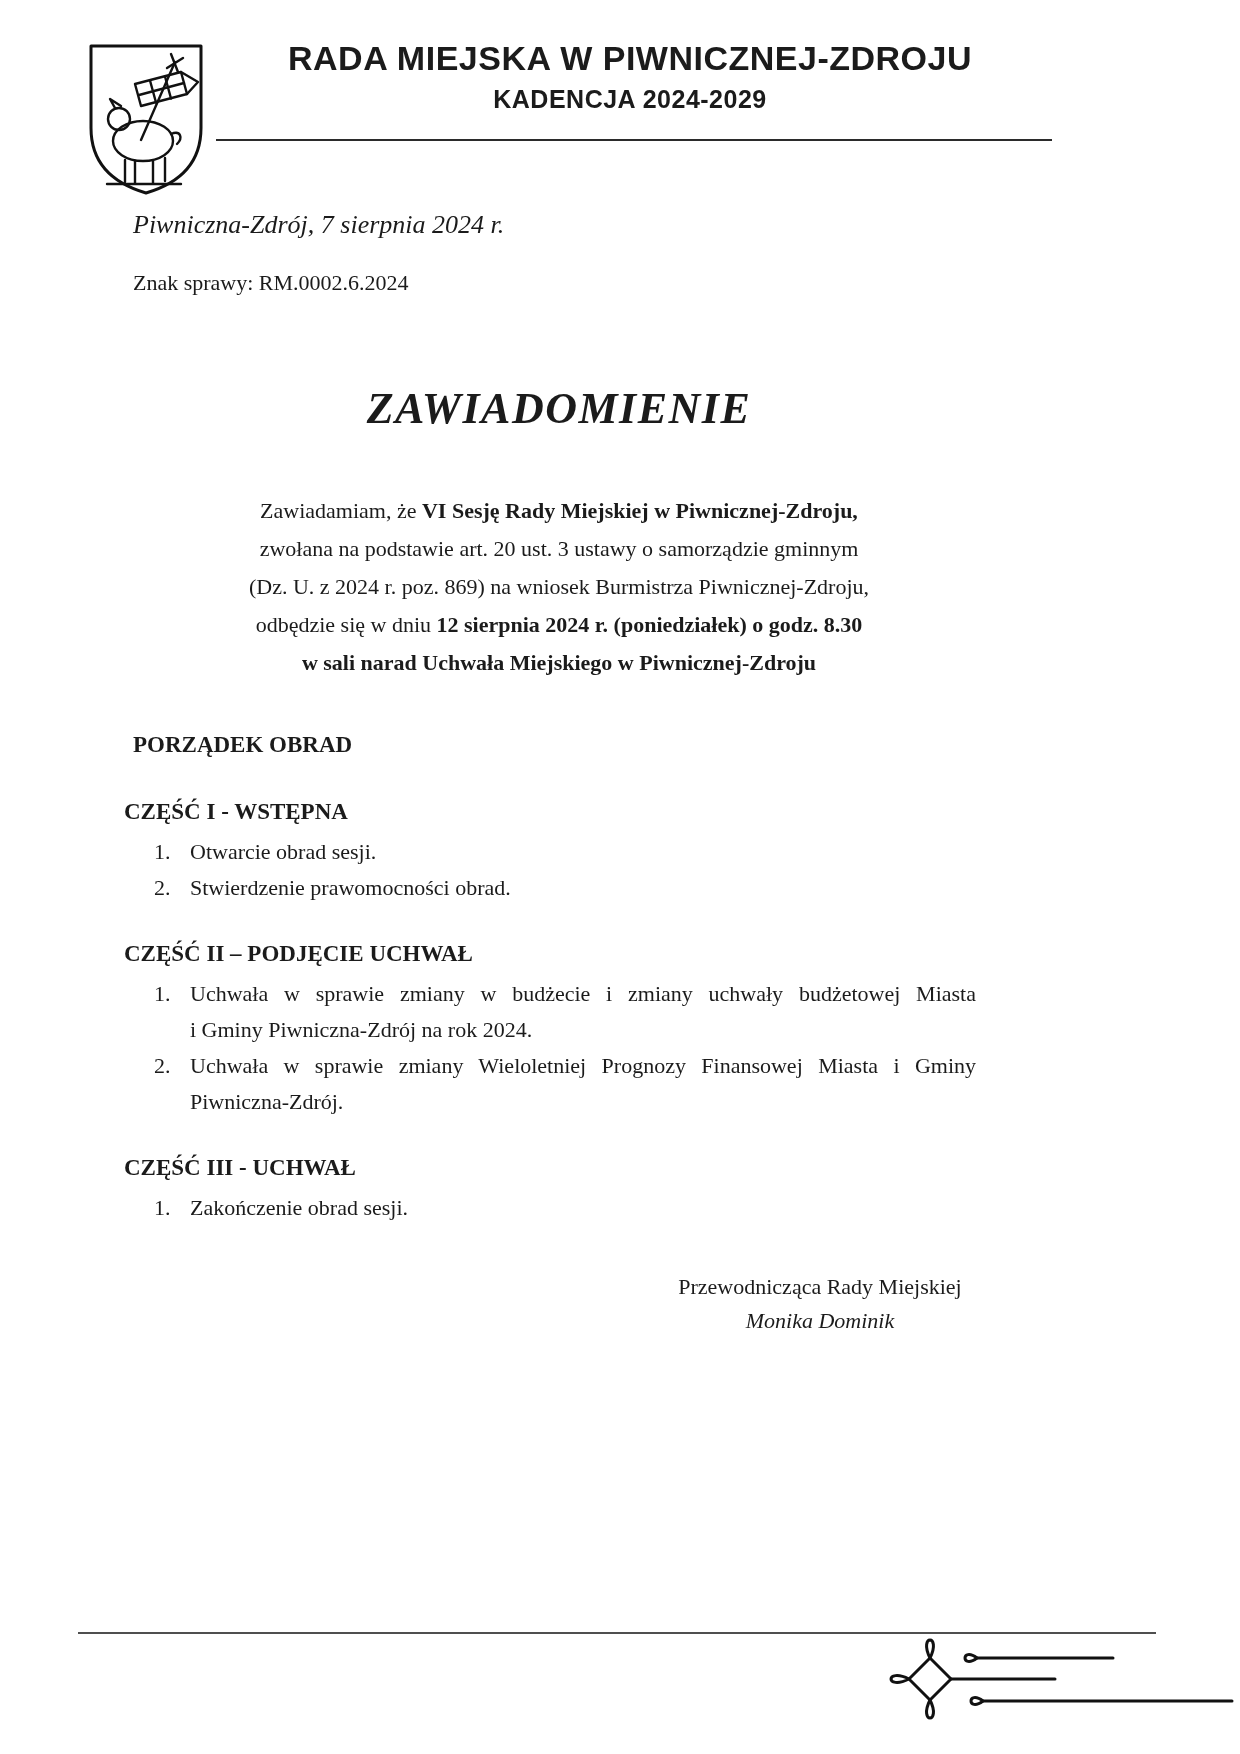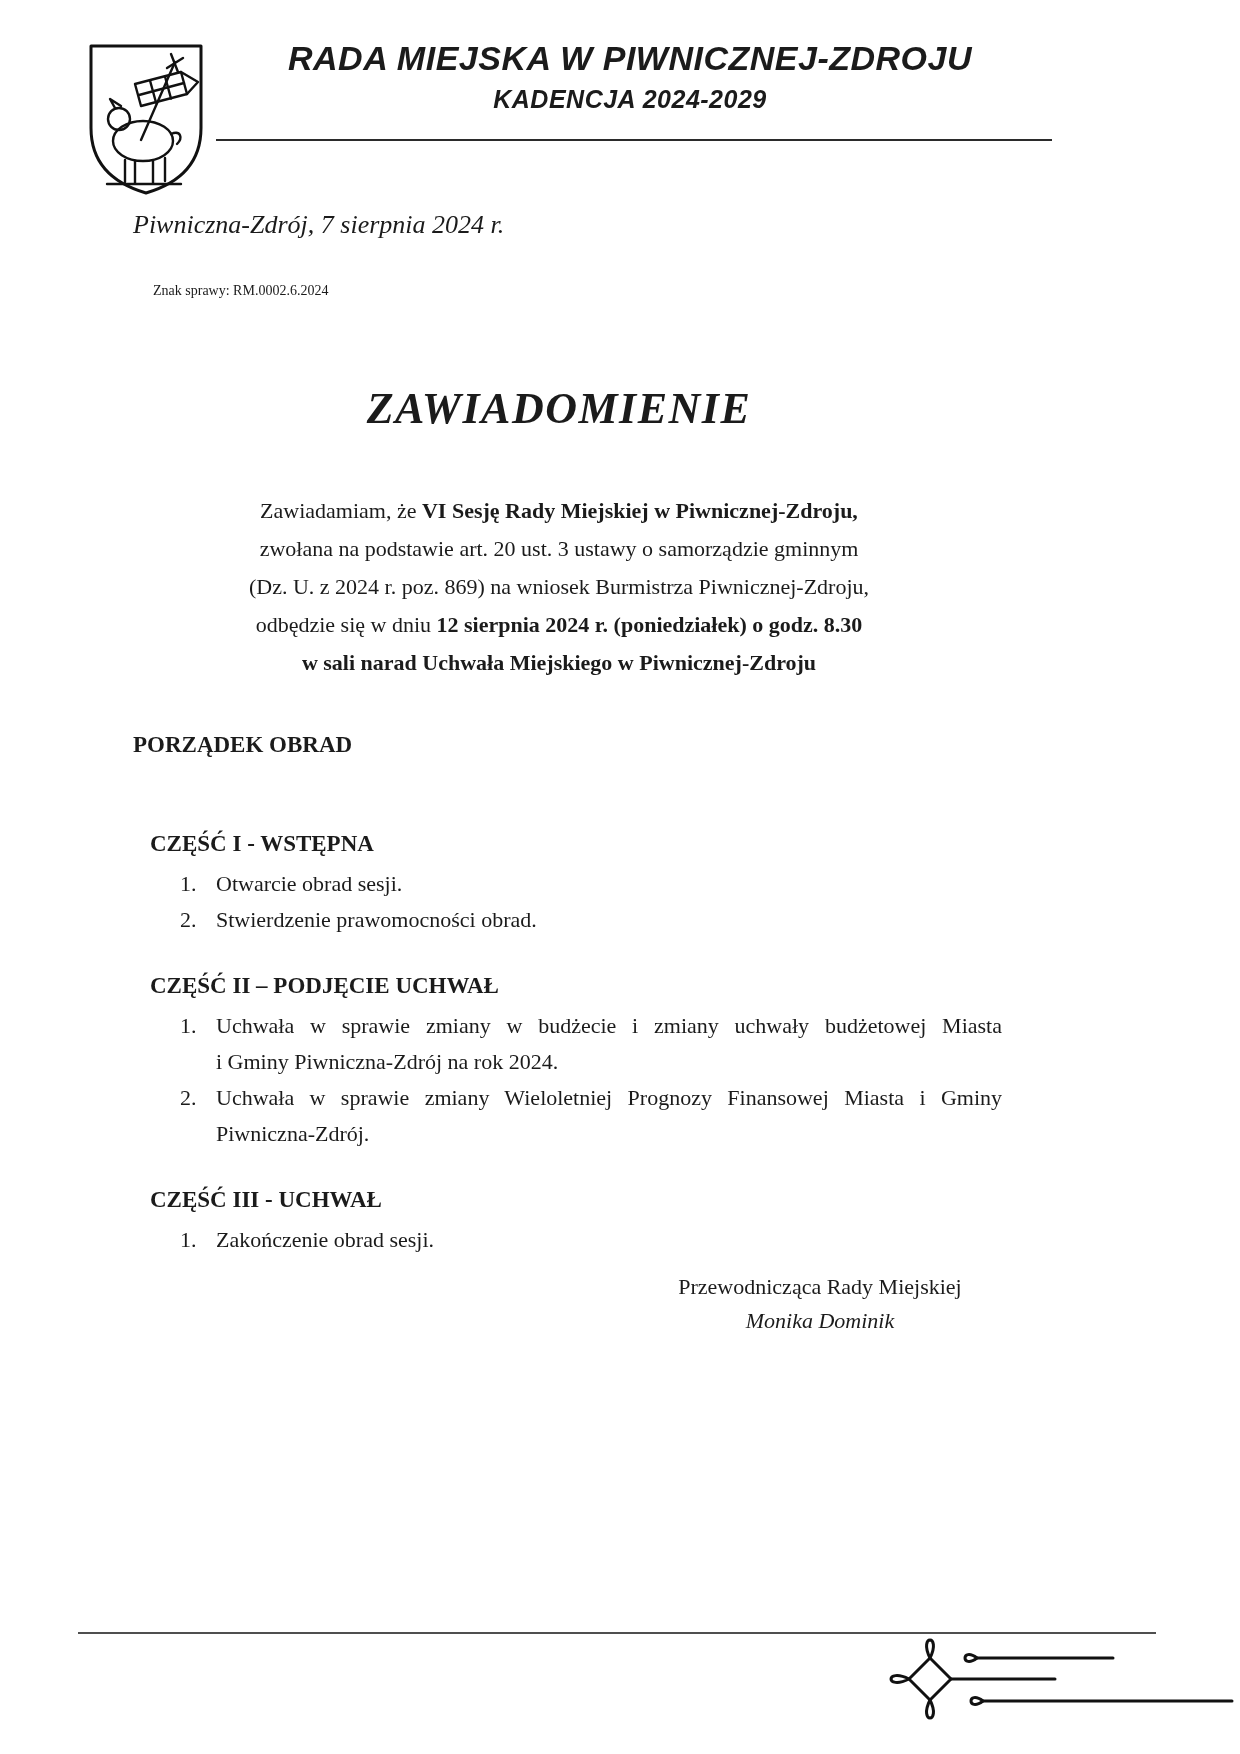--- a/index.html
+++ b/index.html
@@ -7,36 +7,36 @@
     position:relative;
     width:1240px;height:1754px;
     background:#ffffff;
     font-family:"Liberation Serif", serif;
     color:#1b1b1b;
     overflow:hidden;
   }
   
   .emblem{position:absolute;left:85px;top:42px;width:122px;height:156px;}
   .lh-text{position:absolute;left:235px;top:36px;width:790px;text-align:center;
-           font-family:"Liberation Sans", sans-serif;font-style:italic;font-weight:700;}
+           font-family:"Liberation Sans", sans-serif;font-weight:700;}
   .org{font-size:34px;line-height:44px;letter-spacing:.5px;}
   .term{font-size:25px;line-height:32px;margin-top:3px;letter-spacing:.5px;}
   .lh-rule{position:absolute;left:216px;top:139px;width:836px;height:2px;background:#2b2b2b;}
   
   .dateline{position:absolute;left:133px;top:210px;width:852px;text-align:left;
             font-size:26px;line-height:30px;font-style:italic;}
-  .case-no{position:absolute;left:133px;top:276px;font-size:14px;line-height:30px;margin-left:20px;}
+  .case-no{position:absolute;left:133px;top:268px;font-size:22px;line-height:30px;}
   .doc-title{position:absolute;left:133px;top:385px;width:852px;margin:0;text-align:center;
              font-style:italic;font-weight:700;font-size:44px;line-height:48px;letter-spacing:1.5px;}
   .intro{position:absolute;left:133px;top:492px;width:852px;text-align:center;
          font-size:22px;line-height:38px;}
   .intro b{font-weight:700;}
   .agenda-heading{position:absolute;left:133px;top:730px;width:852px;text-align:left;
                   font-size:23px;line-height:30px;font-weight:700;}
-  .section{position:absolute;left:150px;width:852px;font-size:22px;margin-top:32px;}
+  .section{position:absolute;left:124px;width:852px;font-size:22px;}
   .sect-1{top:796px;}
   .sect-2{top:938px;}
   .sect-3{top:1152px;}
   .sect-heading{font-size:23px;line-height:32px;font-weight:700;}
   .agenda-list{margin-top:6px;}
   .agenda-item{position:relative;padding-left:66px;line-height:36px;}
   .agenda-item .num{position:absolute;left:30px;top:0;}
   .agenda-item .line.jline{text-align:justify;text-align-last:justify;}
   
   .signature{position:absolute;left:600px;top:1270px;width:440px;text-align:center;

